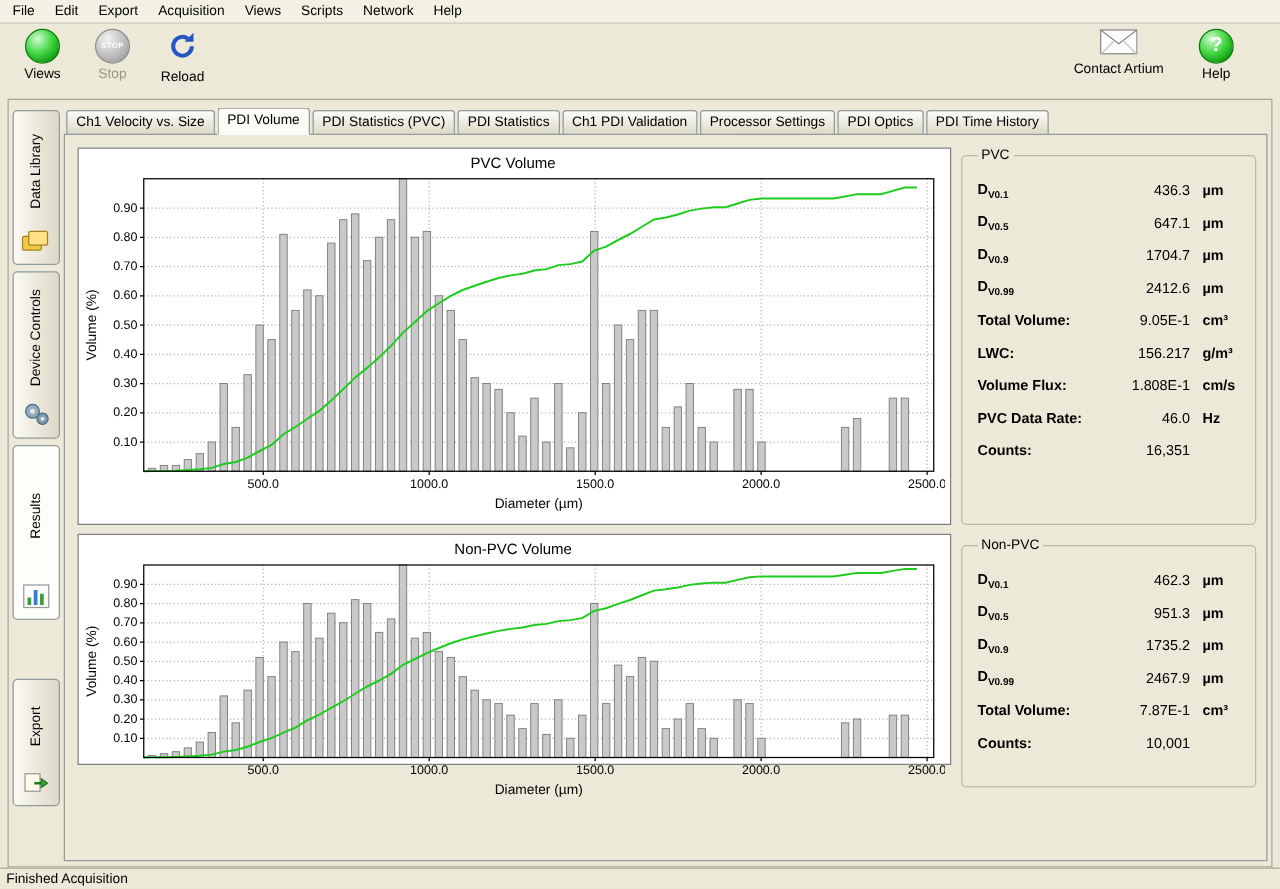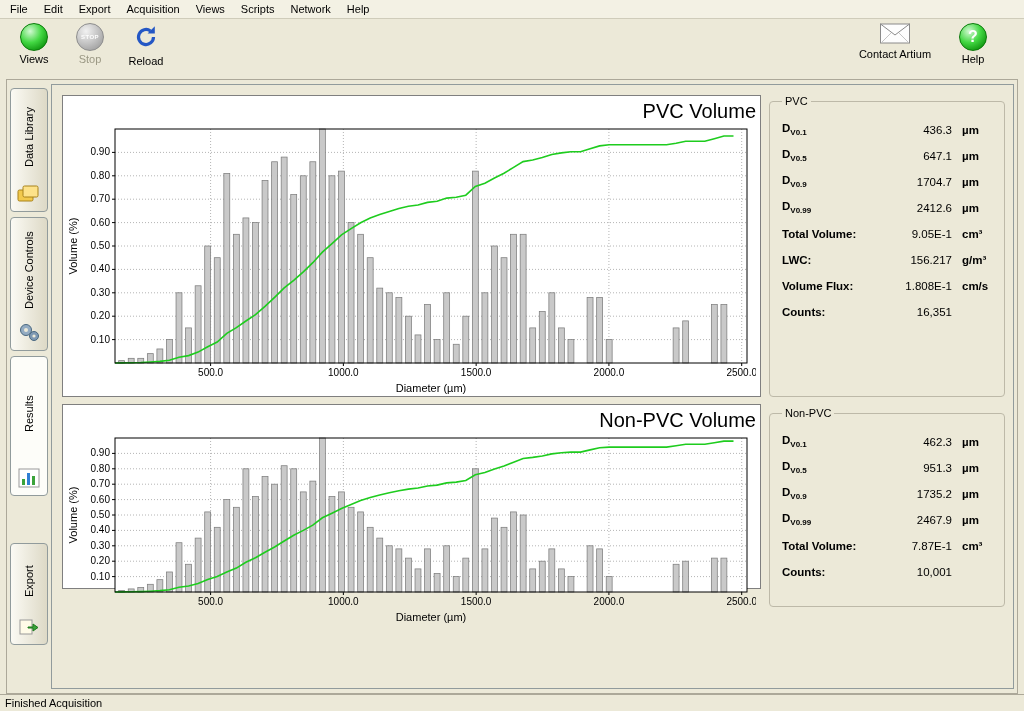--- a/index.html
+++ b/index.html
@@ -50,21 +50,21 @@
   .tabstrip { height:23px; display:flex; align-items:flex-end; padding-left:2px; }
   .tab { padding:3px 7px; border:1px solid #919b9c; border-radius:3px 3px 0 0; background:linear-gradient(#fdfdfb,#ddd9c6); margin-right:2px; position:relative; top:1px; white-space:nowrap; cursor:default; font-size:11px; }
   .tab.active { background:#fcfbf6; z-index:2; padding-bottom:5px; top:1px; border-bottom:1px solid #fcfbf6; }
   .panel { flex:1; border:1px solid #919b9c; background:#ece9d8; display:flex; gap:8px; padding:10px 8px 8px 10px; min-height:0; }
 
   
   .charts-col { flex:1; display:flex; flex-direction:column; gap:7px; min-width:0; }
   .chartbox { background:#fff; border:1px solid #7f7f7f; padding:2px 4px 2px 2px; }
   .chartbox.first { height:302px; }
   .chartbox.second { height:185px; }
-  .chart-title { text-align:right; font-size:20px; padding-top:2px; }
+  .chart-title { text-align:center; font-size:12px; padding-top:2px; }
   .chart-svg { width:100%; }
   .chart-svg.h1 { height:272px; }
   .chart-svg.h2 { height:192px; }
 
   
   .stats-col { width:236px; display:flex; flex-direction:column; gap:10px; }
   fieldset { border:1px solid #bdb9a8; border-radius:4px; padding:4px 8px 4px 12px; background:#ece9d8; }
   fieldset.f1 { height:302px; }
   fieldset.f2 { height:200px; }
   legend { font-size:11px; padding:0 3px; }
@@ -165,20 +165,30 @@
         <div class="side-tab">
           <span class="vtext">Export</span>
           <span class="side-icon"><svg width="22" height="20" viewBox="0 0 22 20">
               <rect x="2" y="3" width="12" height="14" fill="#fffbe8" stroke="#999"></rect>
               <path d="M10 10 h5 v-3 l5 3.5 -5 3.5 v-3 h-5 z" fill="#3aa33a" stroke="#1c7a1c"></path>
             </svg></span>
         </div>
       </div>
 
     <div class="content">
+      <div class="tabstrip">
+          <span class="tab">Ch1 Velocity vs. Size</span>
+          <span class="tab active">PDI Volume</span>
+          <span class="tab">PDI Statistics (PVC)</span>
+          <span class="tab">PDI Statistics</span>
+          <span class="tab">Ch1 PDI Validation</span>
+          <span class="tab">Processor Settings</span>
+          <span class="tab">PDI Optics</span>
+          <span class="tab">PDI Time History</span>
+        </div>
 
       <div class="panel">
         <div class="charts-col">
           <div class="chartbox first">
             <div class="chart-title">PVC Volume</div>
             <div class="chart-svg h1"><svg width="691" height="272">
                   <rect x="50" y="6" width="632" height="234" fill="#ffffff"></rect>
                   <line x1="50" y1="216.6" x2="682" y2="216.6" stroke="#b4b4b4" stroke-dasharray="1 2"></line>
                   <line x1="47" y1="216.6" x2="50" y2="216.6" stroke="#000"></line>
                   <text x="45" y="219.6" text-anchor="end" font-size="10" font-family="Liberation Sans, sans-serif">0.10</text>
@@ -424,20 +434,25 @@
                   <span class="stat-label">LWC:</span>
                   <span class="stat-value">156.217</span>
                   <span class="stat-unit">g/m³</span>
                 </div>
                 <div class="stat-row">
                   <span class="stat-label">Volume Flux:</span>
                   <span class="stat-value">1.808E-1</span>
                   <span class="stat-unit">cm/s</span>
                 </div>
                 <div class="stat-row">
+                  <span class="stat-label">PVC Data Rate:</span>
+                  <span class="stat-value">46.0</span>
+                  <span class="stat-unit">Hz</span>
+                </div>
+                <div class="stat-row">
                   <span class="stat-label">Counts:</span>
                   <span class="stat-value">16,351</span>
                   <span class="stat-unit"></span>
                 </div>
               </div>
           </fieldset>
           <fieldset class="f2">
             <legend>Non-PVC</legend>
             <div class="stats-body">
                 <div class="stat-row">

